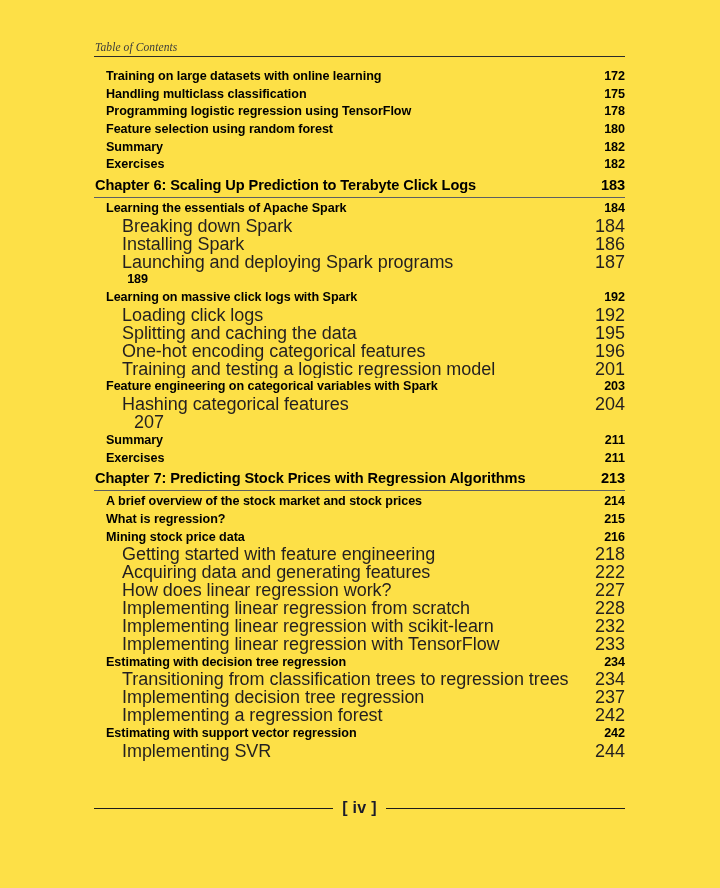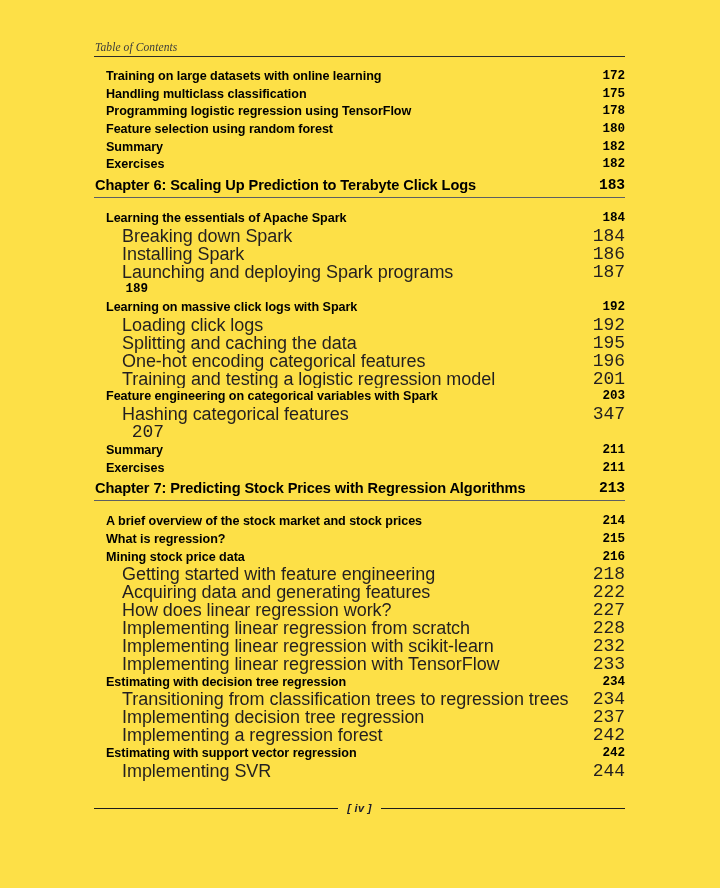--- a/index.html
+++ b/index.html
@@ -67,29 +67,28 @@
   .toc-title {
     flex: 1 1 auto;
     white-space: nowrap;
     overflow: hidden;
   }
   .toc-page {
     flex: 0 0 auto;
     text-align: right;
     min-width: 34px;
     margin-left: 8px;
-    font-family: Liberation Mono, monospace;
   }
 
   
   .lvl-chapter {
     height: 22px;
     border-bottom: 1.6px solid #5d5f63;
     margin-top: 2px;
-    margin-bottom: 12px;
+    margin-bottom: 2px;
     padding-left: 1px;
   }
   .lvl-chapter .toc-title,
   .lvl-chapter .toc-page {
     font-size: 14.6px;
     font-weight: bold;
     color: #000000;
     line-height: 19px;
     letter-spacing: -0.1px;
   }
@@ -134,28 +133,27 @@
     display: flex;
     align-items: center;
   }
   .footer-rule {
     flex: 1 1 auto;
     height: 1px;
     background: #1d1d1d;
   }
   .footer-label {
     flex: 0 0 auto;
-    font-size: 11px;
+    font-size: 16px;
     font-weight: bold;
     color: #1b1b2b;
     padding: 0 9px;
     letter-spacing: 0.3px;
     line-height: 12px;
     white-space: nowrap;
-    font-style: italic;
   }
 </style>
 </head>
 <body>
 
 <div class="page">
 
   <div class="running-header">
     <span class="running-header-text">Table of Contents</span>
     <div class="running-header-rule"></div>
@@ -228,21 +226,21 @@
       <div class="toc-row lvl-2">
         <span class="toc-title">Training and testing a logistic regression model</span>
         <span class="toc-page">201</span>
       </div>
       <div class="toc-row lvl-1">
         <span class="toc-title">Feature engineering on categorical variables with Spark</span>
         <span class="toc-page">203</span>
       </div>
       <div class="toc-row lvl-2">
         <span class="toc-title">Hashing categorical features</span>
-        <span class="toc-page">347</span>
+        <span class="toc-page">204</span>
       </div>
       <div class="toc-row lvl-2">
         <span class="toc-page">207</span>
       </div>
       <div class="toc-row lvl-1">
         <span class="toc-title">Summary</span>
         <span class="toc-page">211</span>
       </div>
       <div class="toc-row lvl-1">
         <span class="toc-title">Exercises</span>

